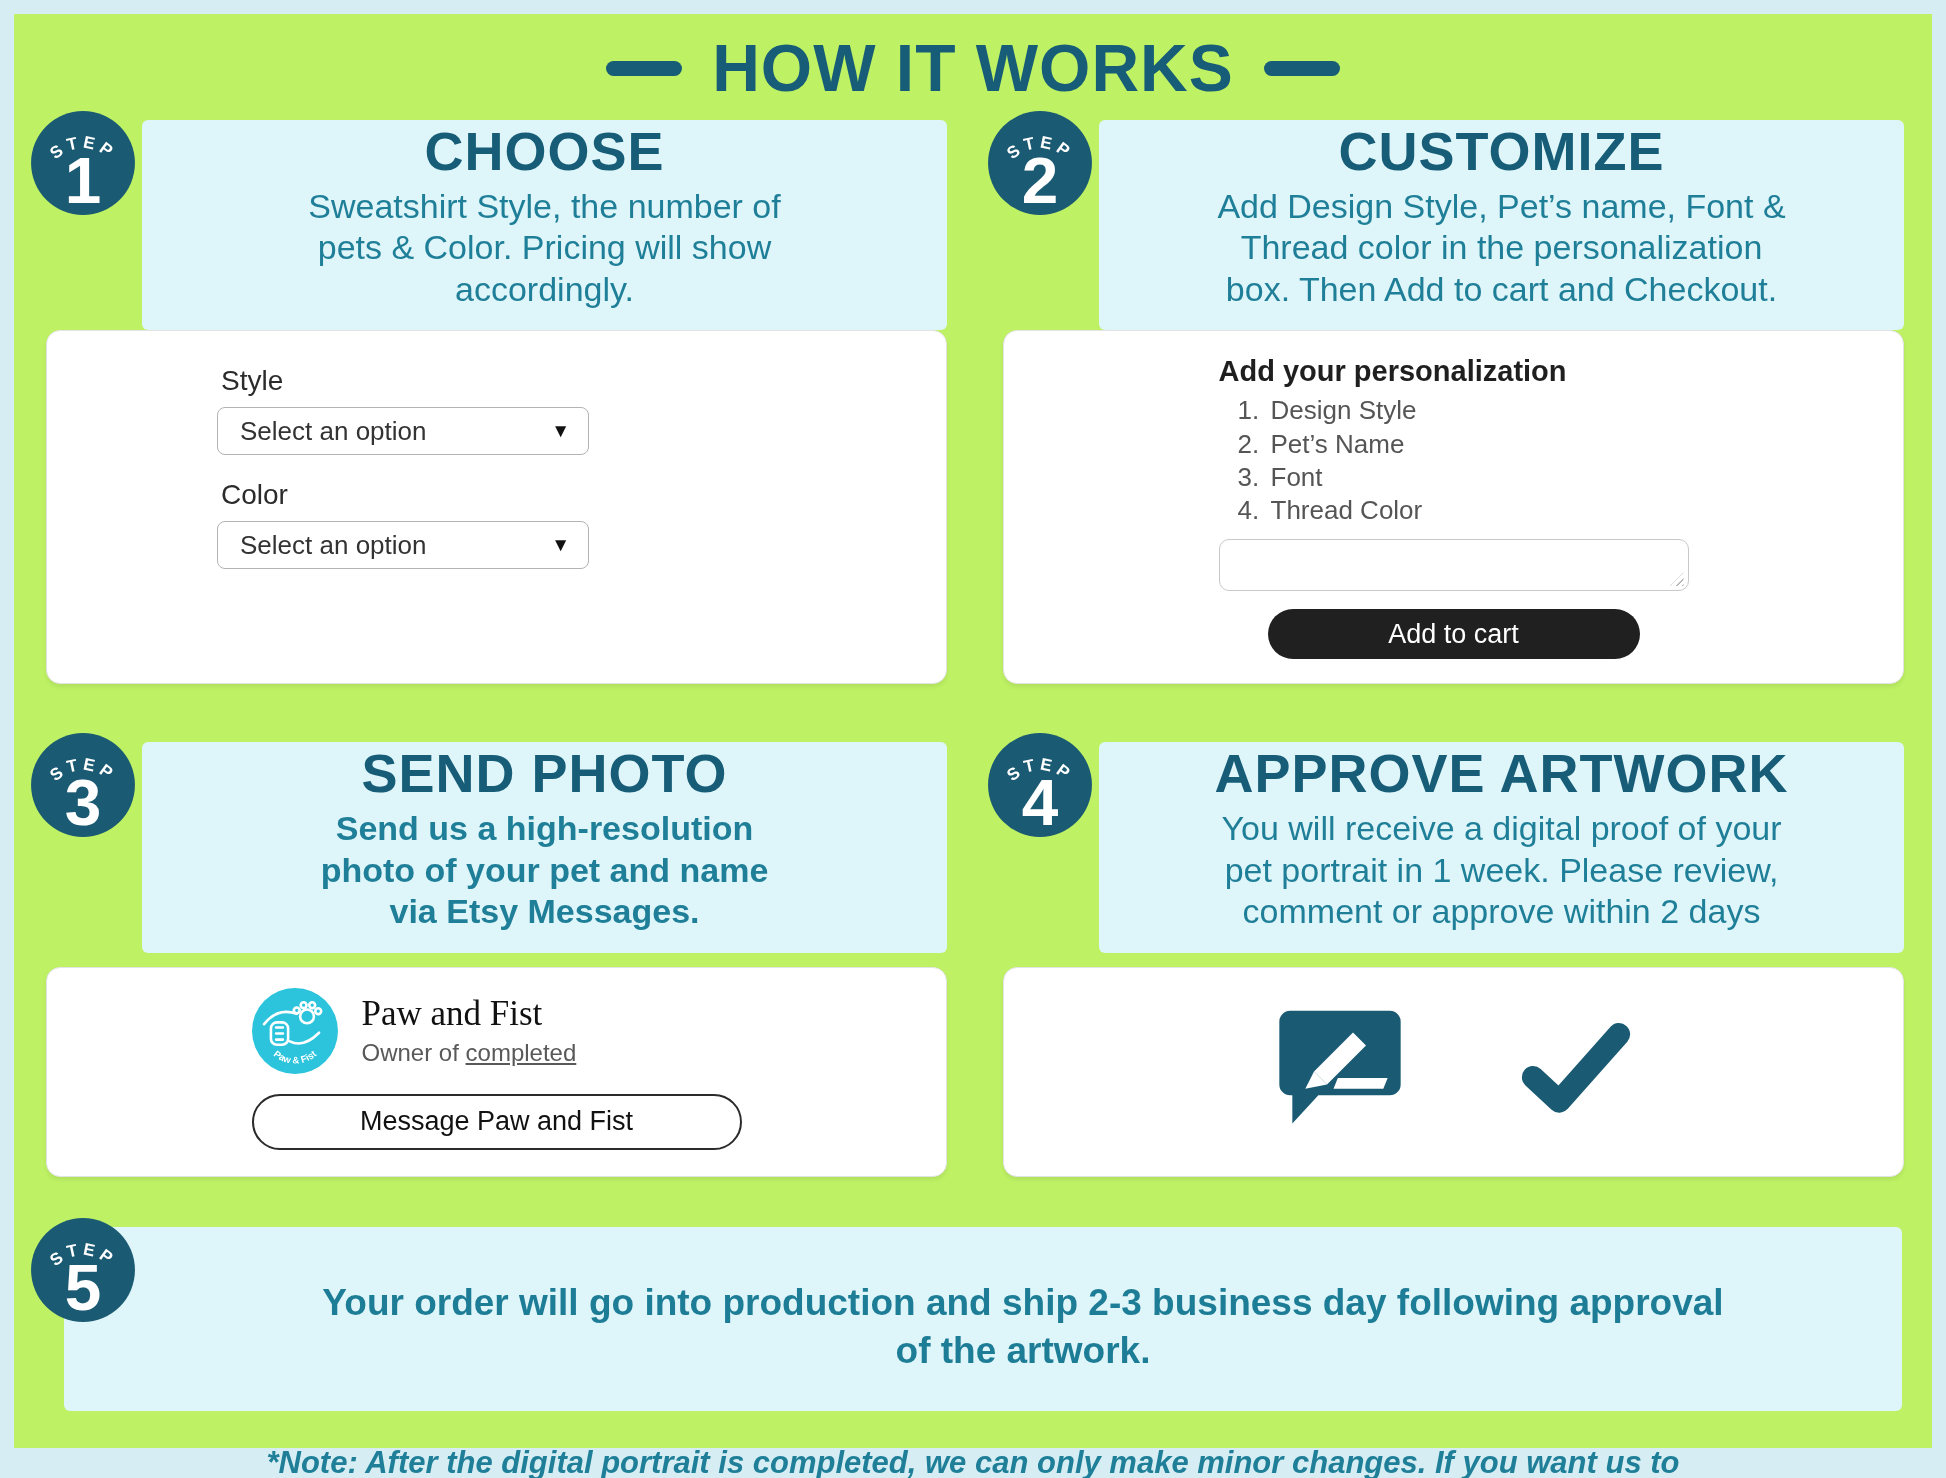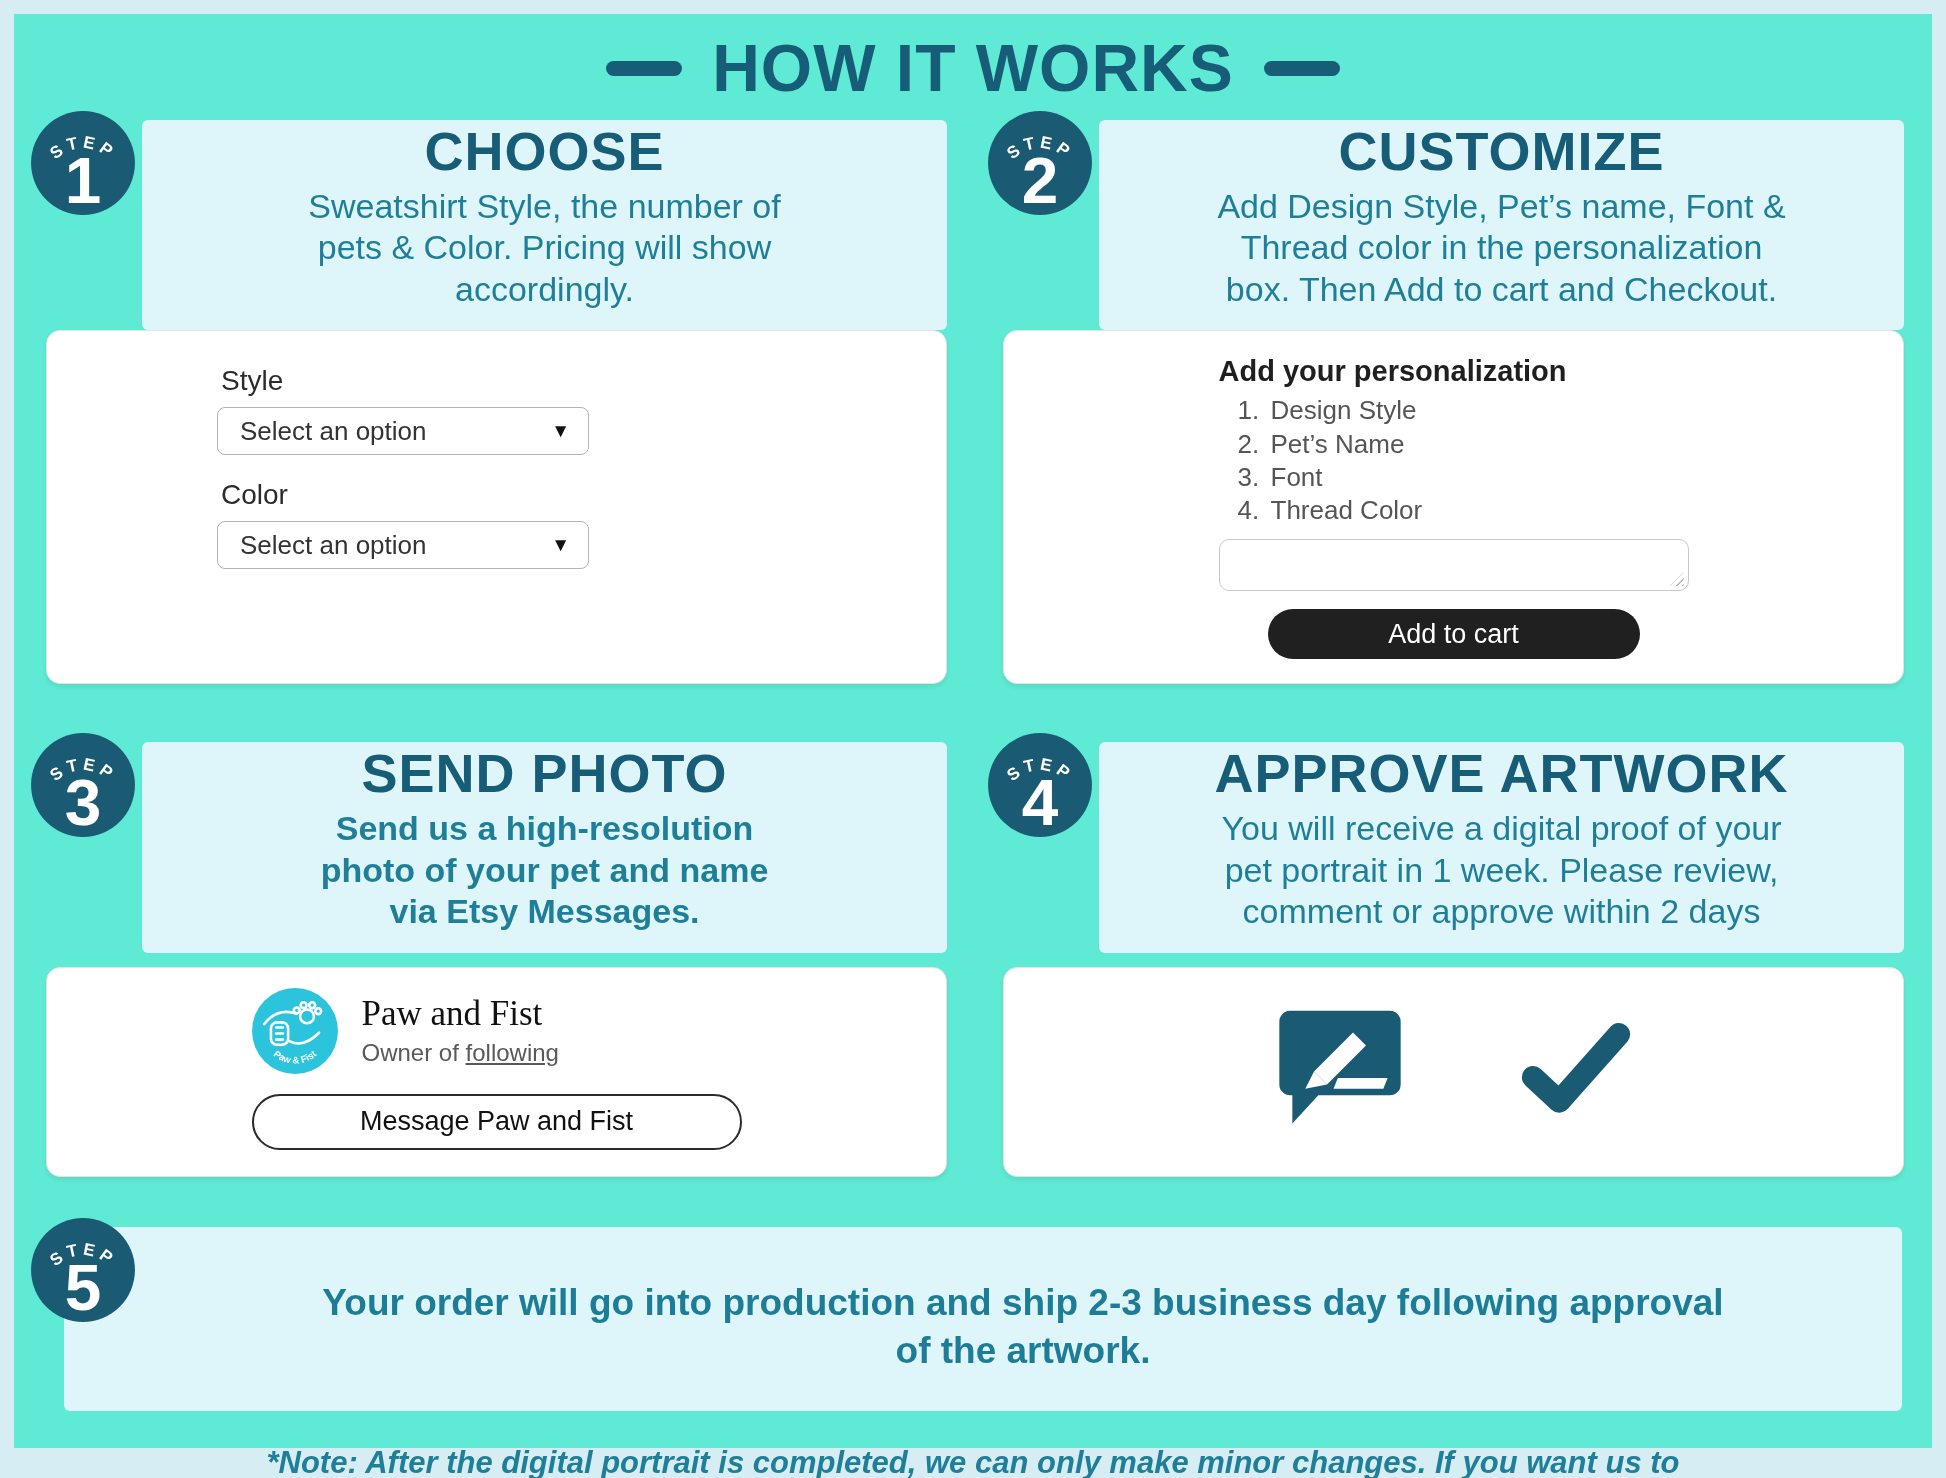--- a/index.html
+++ b/index.html
@@ -6,21 +6,21 @@
   html,body { margin:0; padding:0; }
   body {
     width:1946px; height:1478px;
     background:#d6eef3;
     font-family:"Liberation Sans", sans-serif;
     overflow:hidden;
     position:relative;
   }
   .page {
     position:absolute; left:14px; top:14px; right:14px; height:1434px;
-    background:#5eead4;
+    background:#bef264;
   }
 
   
   .title-row {
     display:flex; align-items:center; justify-content:center; gap:30px;
     margin-top:14px; height:80px;
   }
   .title-text {
     font-size:66px; font-weight:bold; color:#175d77; letter-spacing:1px;
   }
@@ -245,21 +245,21 @@
                   <circle cx="77" cy="27" r="3.4"></circle>
                 </g>
                 <path id="avatar-arc" d="M 14 62 A 38 38 0 0 0 86 62" fill="none"></path>
                 <text fill="#ffffff" font-size="11" font-weight="bold" text-anchor="middle" font-family="Liberation Sans, sans-serif">
                   <textPath href="#avatar-arc" startOffset="50%">Paw &amp; Fist</textPath>
                 </text>
               </svg>
             </div>
             <div>
               <div class="shop-name">Paw and Fist</div>
-              <div class="owner-line"><span>Owner of </span><a>following</a></div>
+              <div class="owner-line"><span>Owner of </span><a>completed</a></div>
             </div>
           </div>
           <div class="msg-btn">Message Paw and Fist</div>
         </div>
       </div>
     </div>
 
     <div class="section row2">
       <div class="badge">
         <svg viewBox="0 0 100 100">

